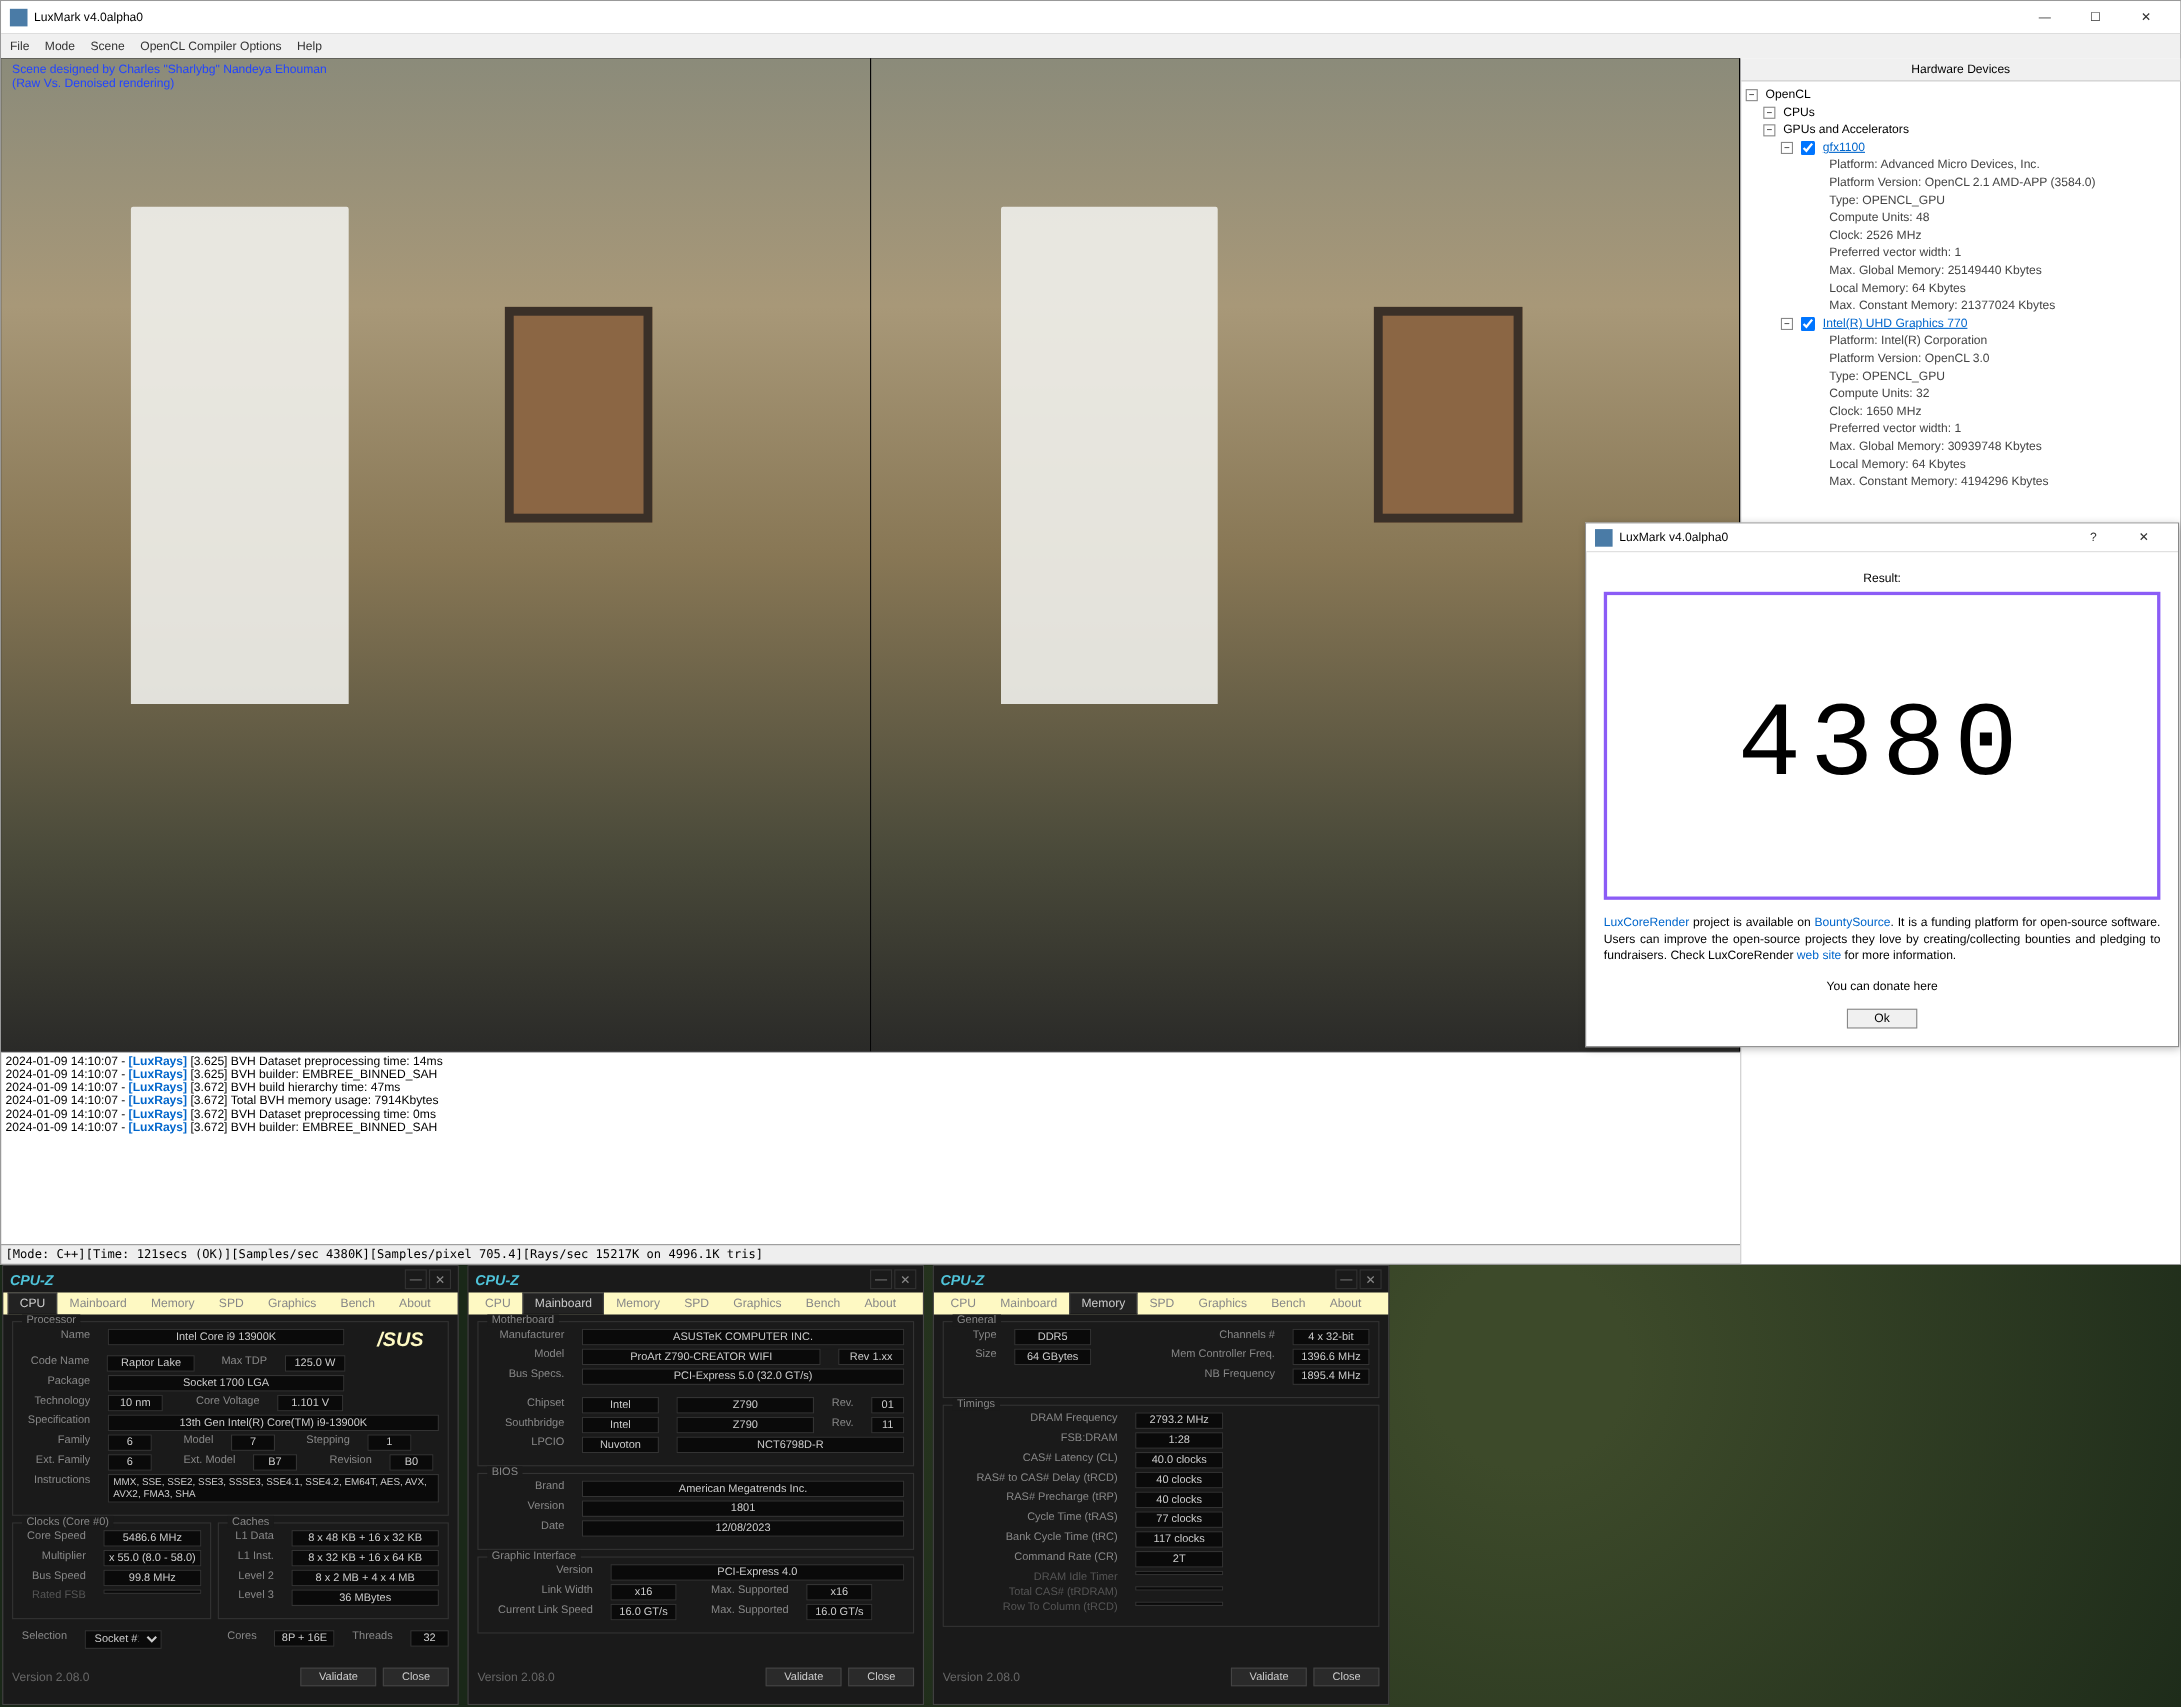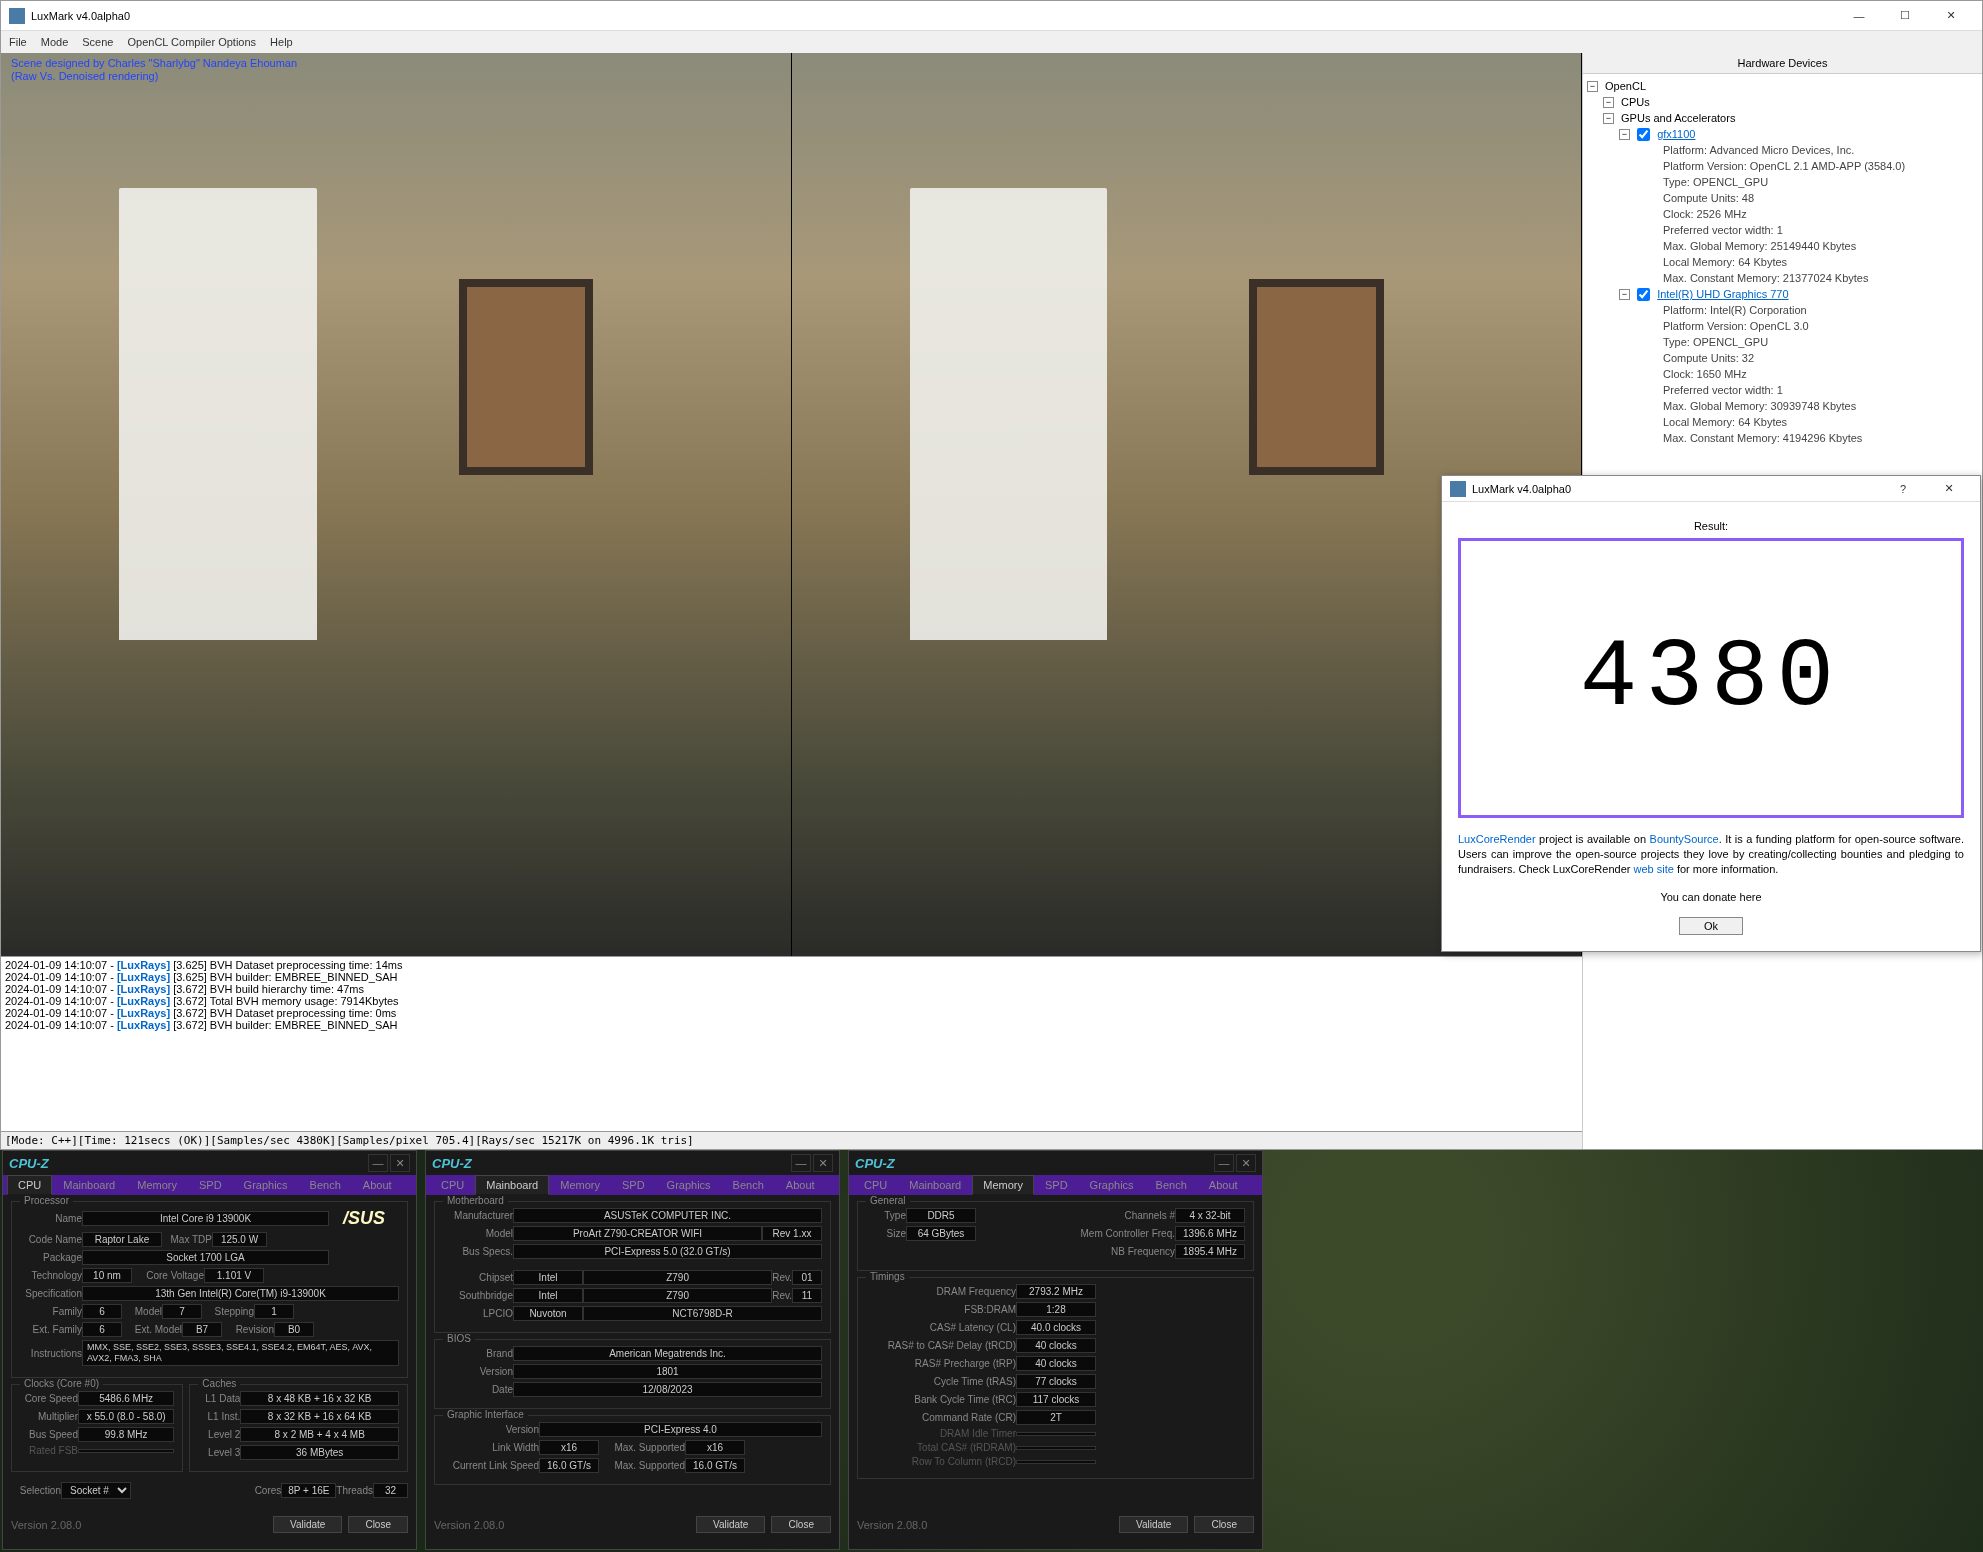--- a/index.html
+++ b/index.html
@@ -55,27 +55,27 @@
 
 
 .cpuz{position:absolute;width:415px;height:400px;background:#1a1a1a;border:1px solid #444;color:#aaa;font-size:10px}
 .cpuz1{left:2px;top:1150px}
 .cpuz2{left:425px;top:1150px}
 .cpuz3{left:848px;top:1150px}
 .cpuz-title{height:24px;background:#1a1a1a;display:flex;align-items:center;padding:0 6px}
 .cpuz-title .brand{color:#4fc3d9;font-style:italic;font-weight:bold;font-size:13px}
 .cpuz-title .ctrls{margin-left:auto;display:flex;gap:2px}
 .cpuz-title .cbtn{width:20px;height:18px;display:flex;align-items:center;justify-content:center;color:#888;border:1px solid #333}
-.cpuz-tabs{display:flex;background:#4c1d95;padding:0 4px;gap:0}
+.cpuz-tabs{display:flex;background:#fef9c3;padding:0 4px;gap:0}
 .cpuz-tab{padding:3px 10px;color:#888;border:1px solid transparent;cursor:default}
 .cpuz-tab.active{color:#ccc;border:1px solid #444;border-bottom-color:#1a1a1a;background:#222}
 .cpuz-body{padding:6px 8px}
 .fieldset{border:1px solid #333;padding:6px 8px 8px;margin-bottom:6px;position:relative}
 .fieldset .legend{position:absolute;top:-7px;left:8px;background:#1a1a1a;padding:0 4px;color:#888;font-size:10px}
-.row{display:flex;align-items:center;gap:0;margin-bottom:3px}
+.row{display:flex;align-items:flex-start;gap:16px;margin-bottom:3px}
 .lbl2{color:#888;font-size:10px;text-align:right}
 .val{background:#0a0a0a;border:1px solid #333;padding:1px 4px;color:#ccc;font-size:10px;text-align:center;flex:1;min-width:0;white-space:nowrap;overflow:hidden}
 .val.grey{color:#666}
 .cpuz-footer{position:absolute;bottom:16px;left:8px;right:8px;display:flex;align-items:center;gap:6px;color:#666;font-size:10px}
 .cpuz-btn{background:#2a2a2a;border:1px solid #444;color:#ccc;padding:2px 16px;font-size:10px}
 .asus-logo{color:#fef9c3;font-weight:bold;font-size:18px;font-style:italic}
 </style>
 </head>
 <body>
 

